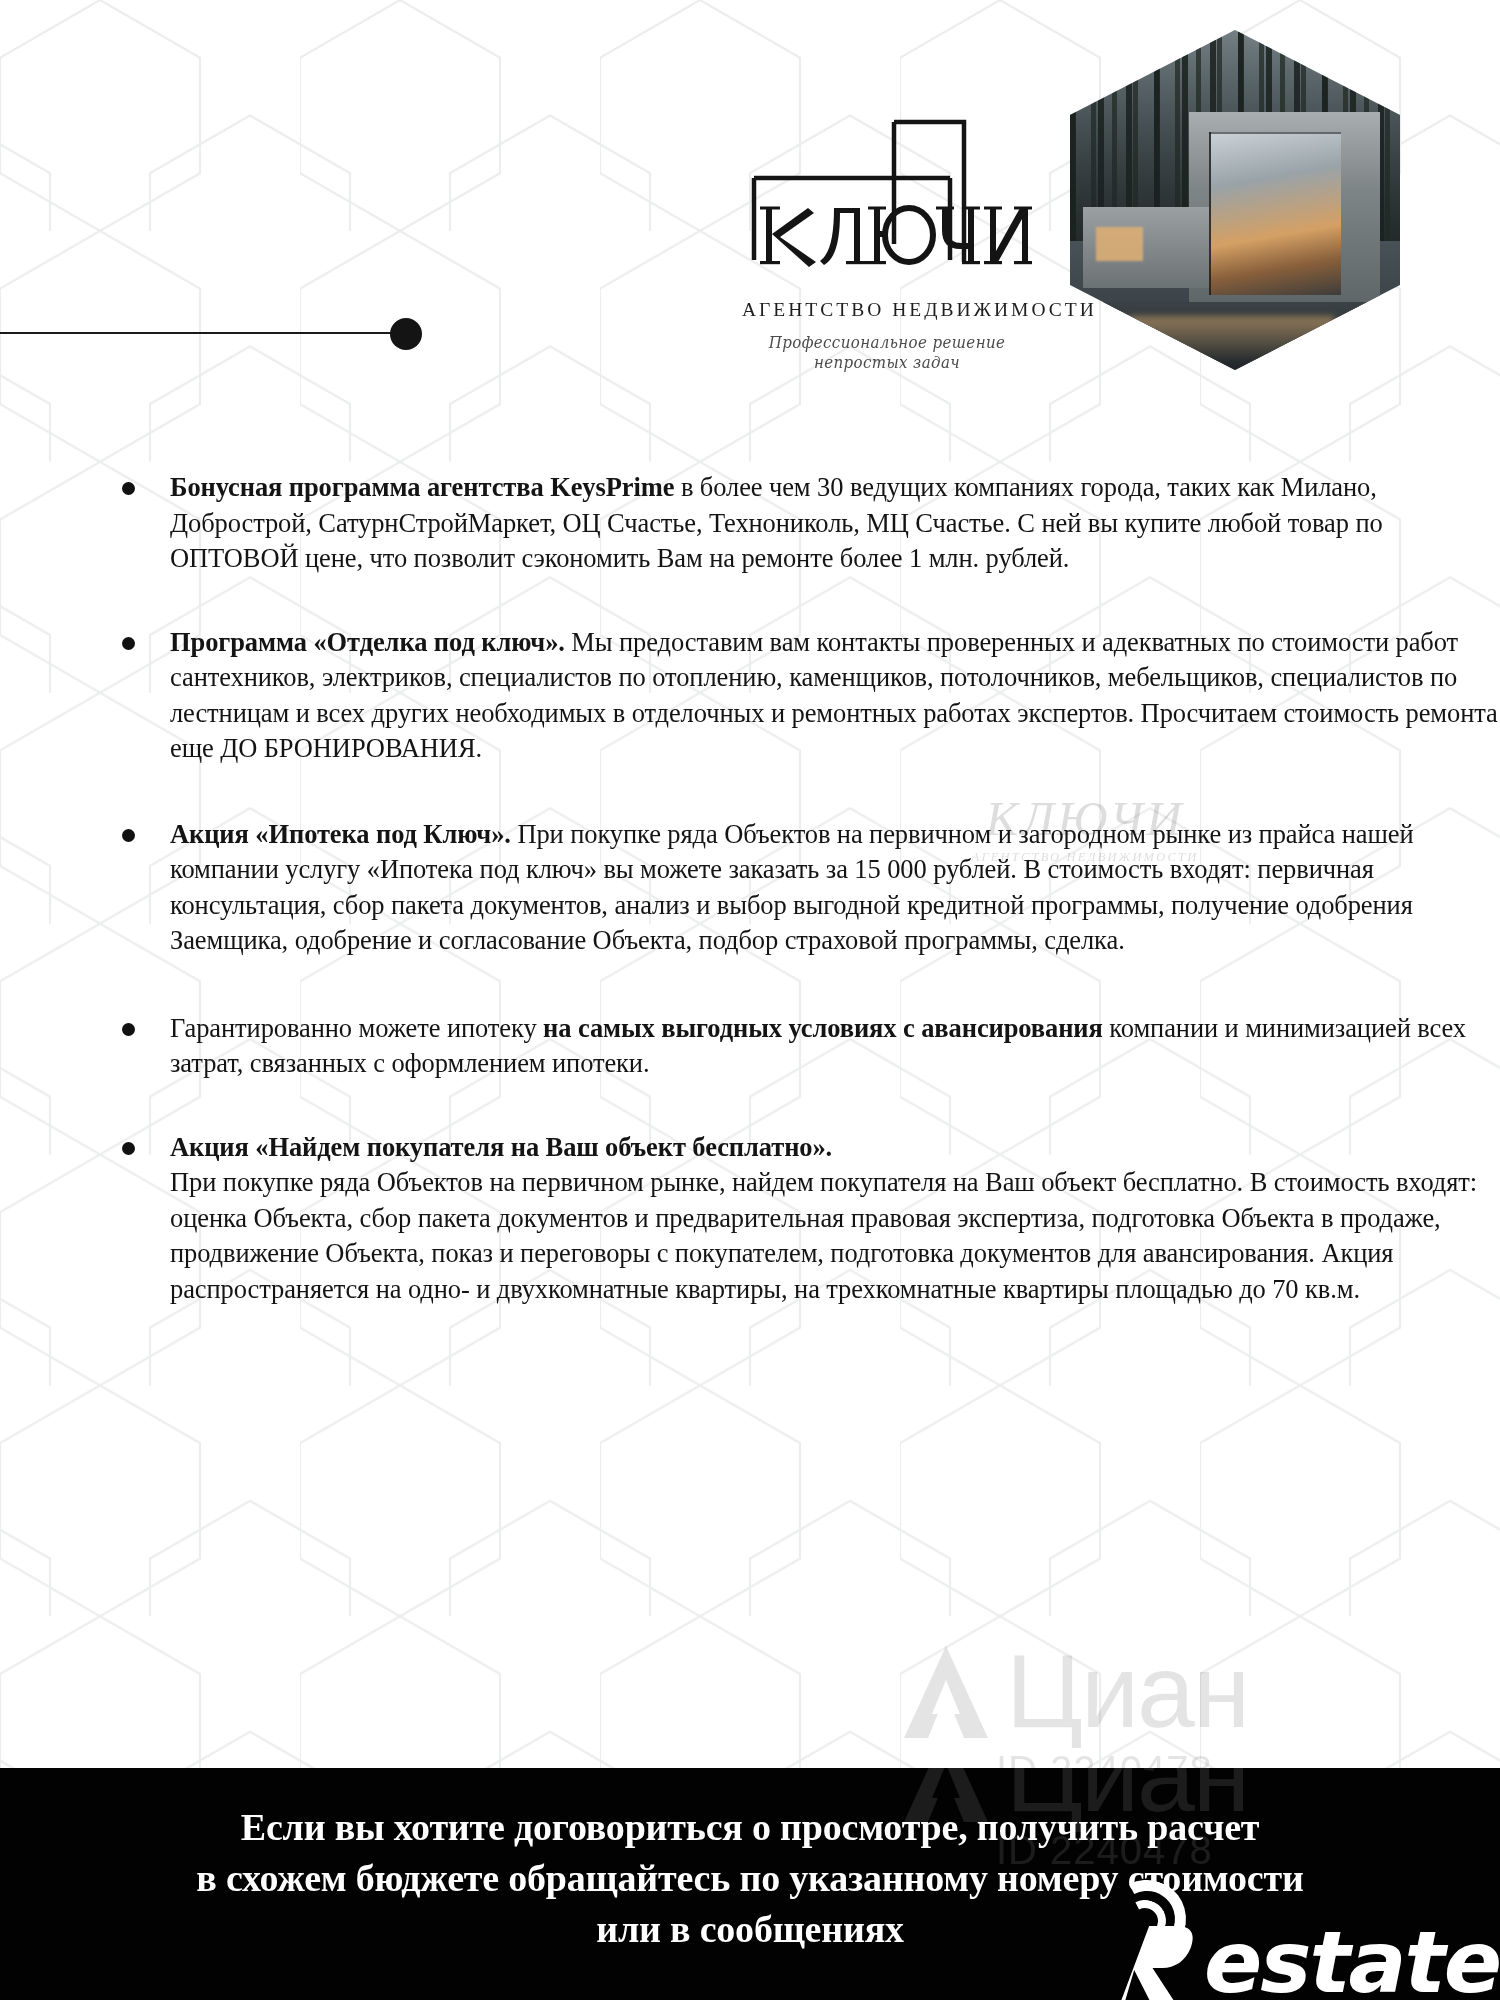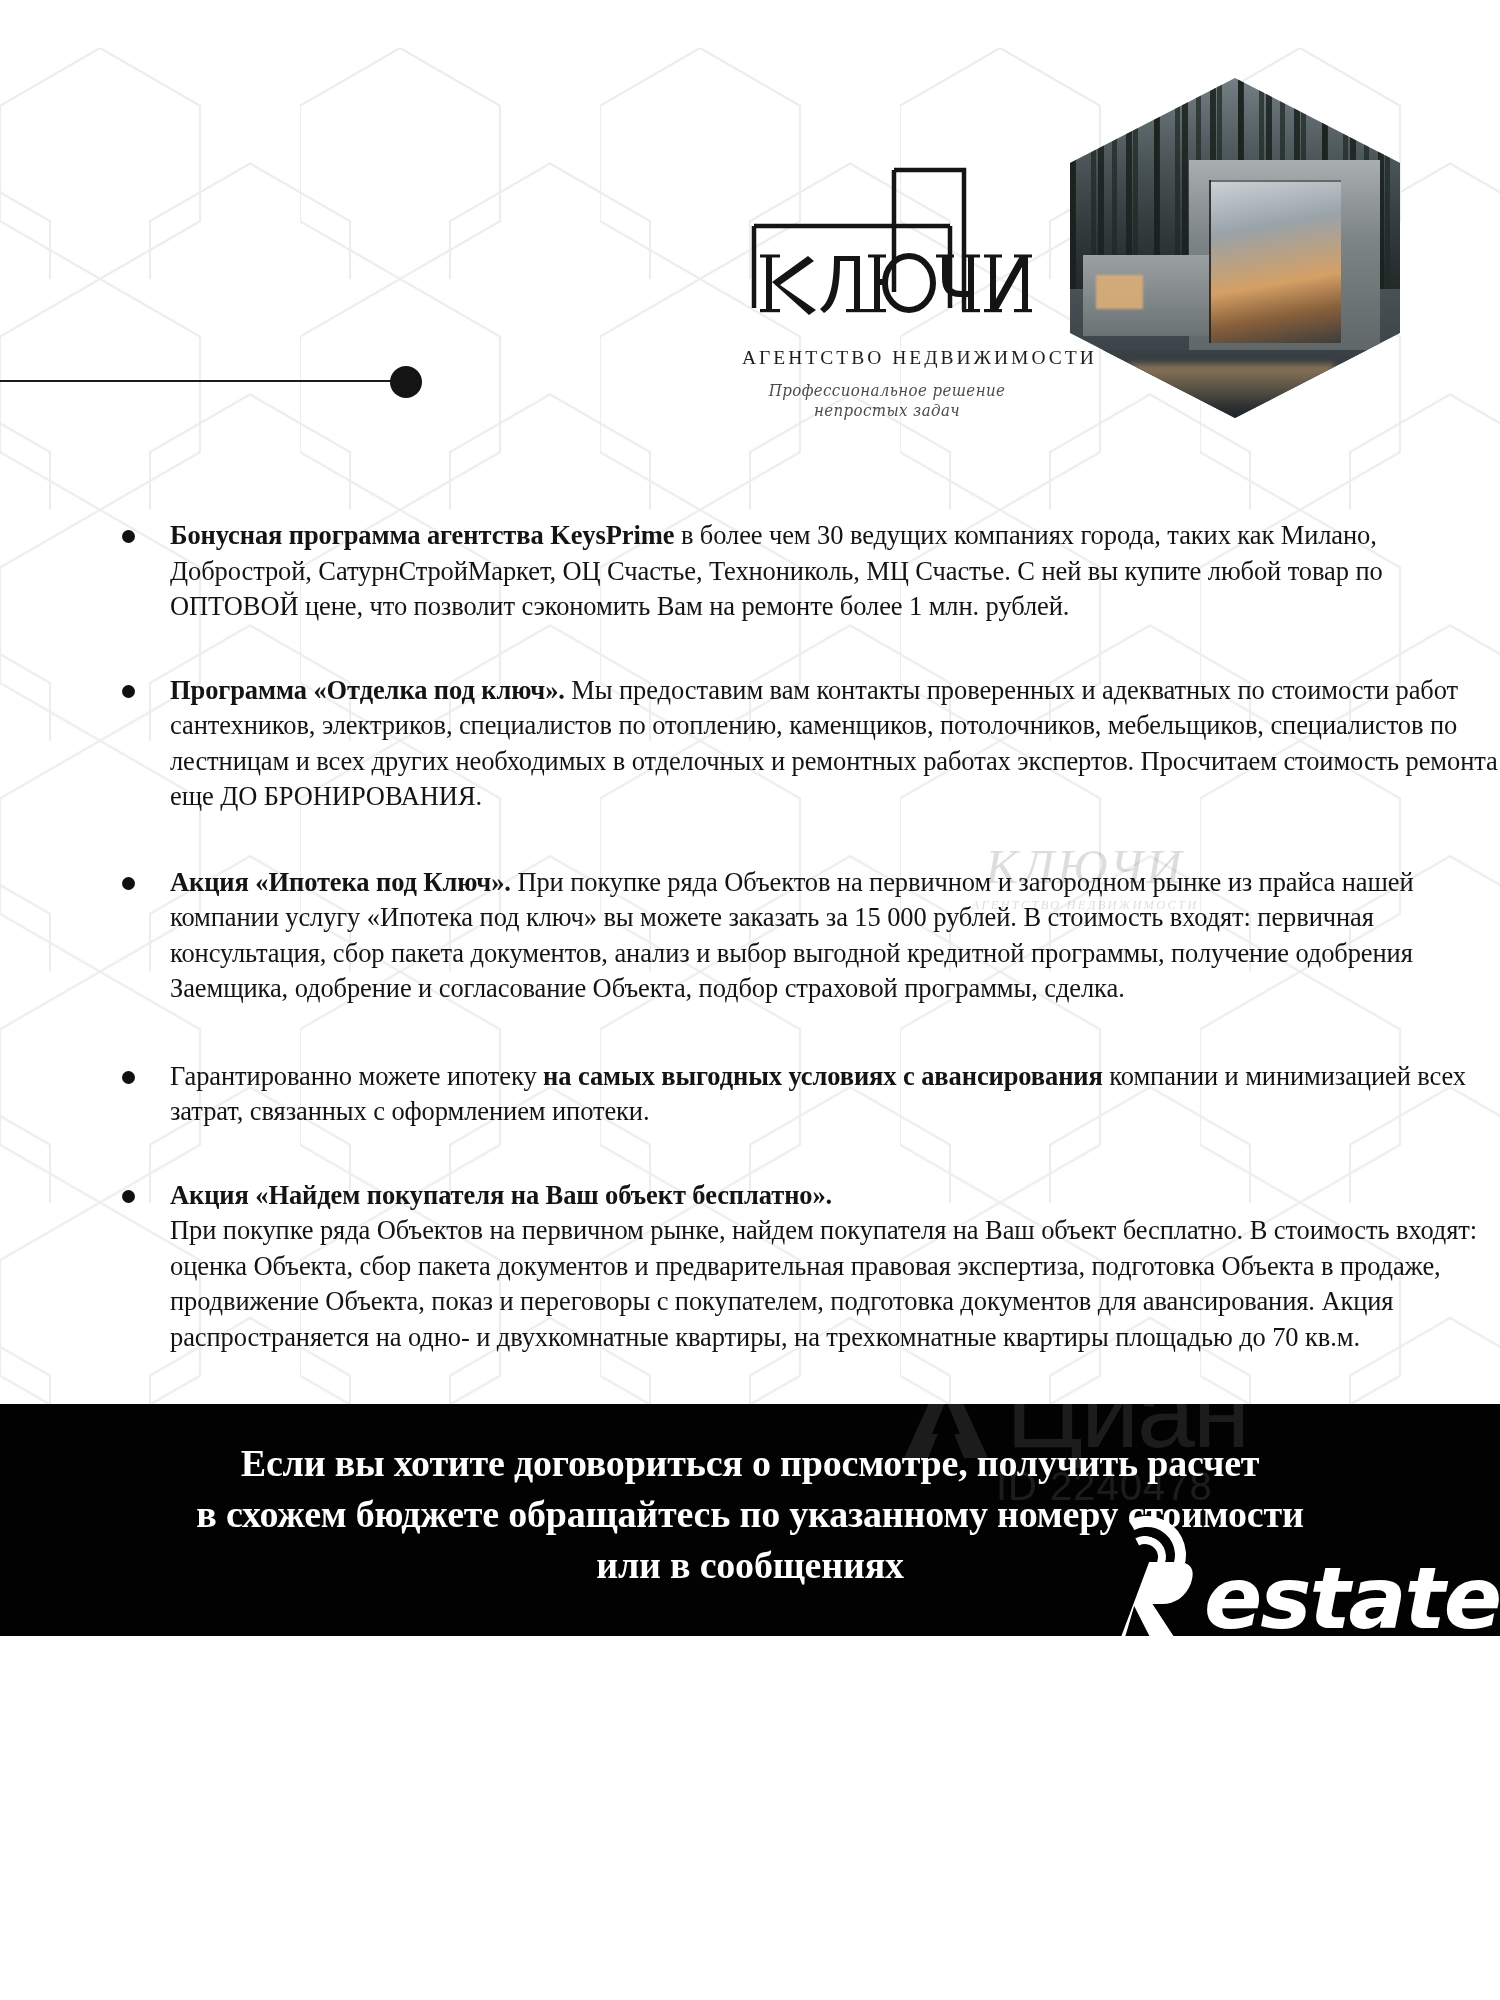--- a/index.html
+++ b/index.html
@@ -3,21 +3,21 @@
 <meta charset="utf-8">
 <style>
   html,body{margin:0;padding:0;}
   body{
     width:1500px;height:2000px;
     background:#ffffff;
     font-family:"Liberation Serif","DejaVu Serif",serif;
     overflow:hidden;
     position:relative;
   }
-  .page{position:relative;width:1500px;height:1588px;overflow:hidden;background:#c4b5fd;margin-top:48px;}
+  .page{position:relative;width:1500px;height:2000px;overflow:hidden;background:#c4b5fd;}
 
   
   .hex-bg{position:absolute;inset:0;z-index:0;pointer-events:none;}
   .hex-bg svg{display:block;width:1500px;height:2000px;}
 
   
   .header{position:absolute;top:0;left:0;width:1500px;height:390px;z-index:3;}
 
   .dot-line{position:absolute;left:-10px;top:318px;width:450px;height:30px;}
   .dot-line .ln{position:absolute;left:0;top:14px;width:420px;height:2px;background:#1b1b1b;}

